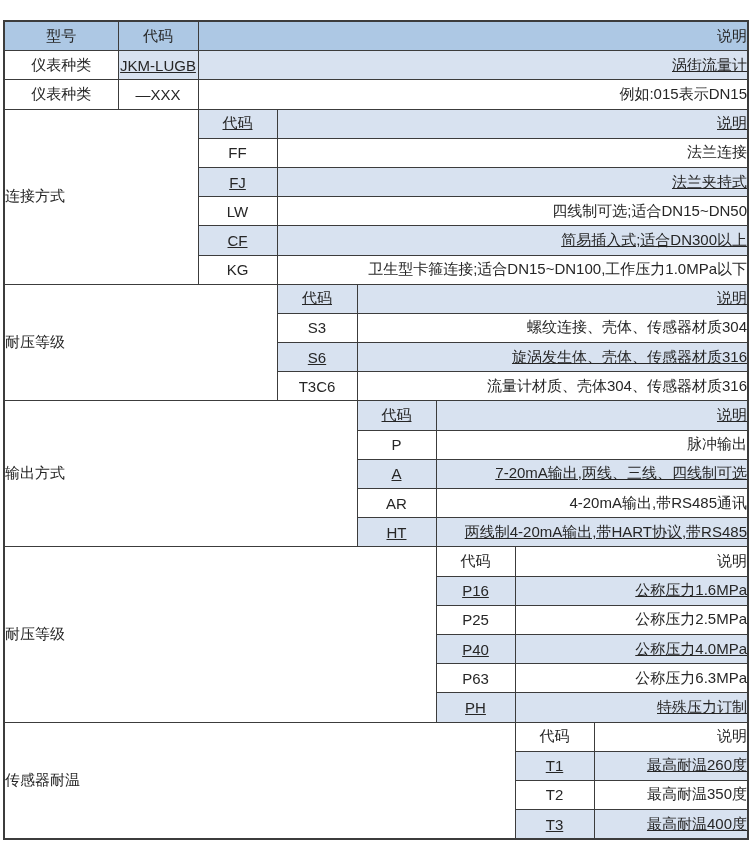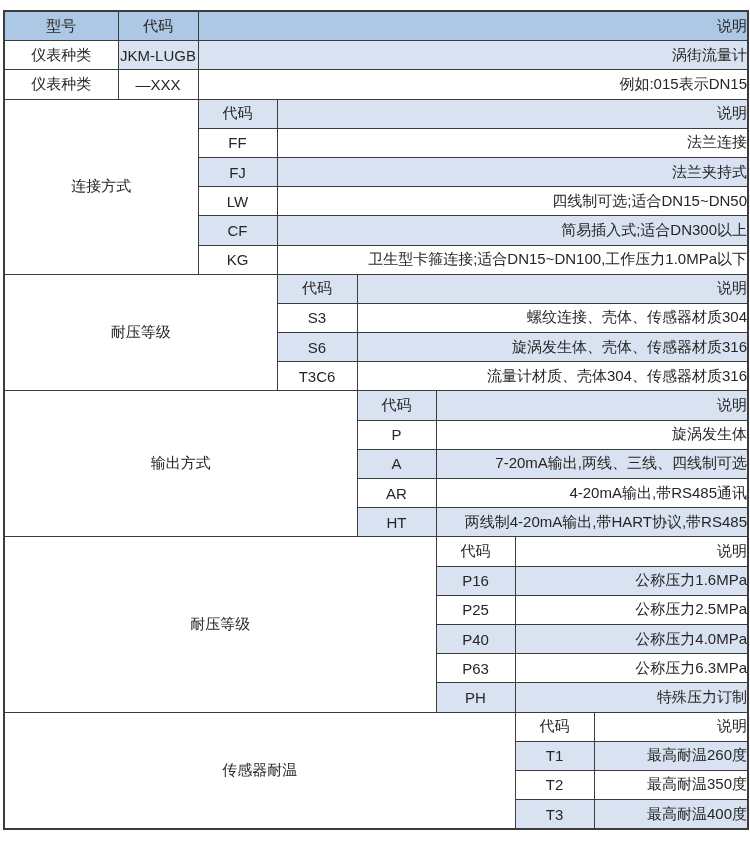--- a/index.html
+++ b/index.html
@@ -7,43 +7,43 @@
     background: #ffffff;
     width: 750px;
     height: 851px;
     overflow: hidden;
     font-family: "Liberation Sans", "DejaVu Sans", sans-serif;
   }
   .page {
     box-sizing: border-box;
     width: 750px;
     height: 851px;
-    padding: 10px 3px 5px 3px;
+    padding: 20px 3px 5px 3px;
   }
   table.spec {
     border-collapse: collapse;
     table-layout: fixed;
     width: 744px;
   }
   table.spec td {
     border: 1.5px solid var(--border, #3c3c3c);
     font-size: 15px;
     color: var(--text, #262626);
     height: 28.2px;
     padding: 0;
     overflow: hidden;
     white-space: nowrap;
     vertical-align: middle;
   }
   table.spec { border: 2.5px solid var(--border, #3c3c3c); }
   td.c { text-align: center; }
   td.l { text-align: right; padding-left: 11px; padding-right: 6px; }
-  td.sec { text-align: center; }
+  td.sec { }
   td.bg-h { background: var(--header-bg, #adc8e4); }
-  td.bg-b { background: var(--row-alt-bg, #d8e2f0); }
+  td.bg-b { background: var(--row-alt-bg, #d8e2f0); text-decoration: underline; }
   td.bg-w { background: var(--row-bg, #ffffff); }
 </style>
 </head>
 <body>
 
 <div class="page">
 <table class="spec">
   <colgroup>
     <col style="width:114px">
         <col style="width:80px">
@@ -118,21 +118,21 @@
     <td class="l bg-w" colspan="4">流量计材质、壳体304、传感器材质316</td>
   </tr>
 
   <tr>
     <td class="sec bg-w" colspan="4" rowspan="5">输出方式</td>
     <td class="c bg-b">代码</td>
     <td class="l bg-b" colspan="3">说明</td>
   </tr>
   <tr>
     <td class="c bg-w">P</td>
-    <td class="l bg-w" colspan="3">旋涡发生体</td>
+    <td class="l bg-w" colspan="3">脉冲输出</td>
   </tr>
   <tr>
     <td class="c bg-b">A</td>
     <td class="l bg-b" colspan="3">7-20mA输出,两线、三线、四线制可选</td>
   </tr>
   <tr>
     <td class="c bg-w">AR</td>
     <td class="l bg-w" colspan="3">4-20mA输出,带RS485通讯</td>
   </tr>
   <tr>

